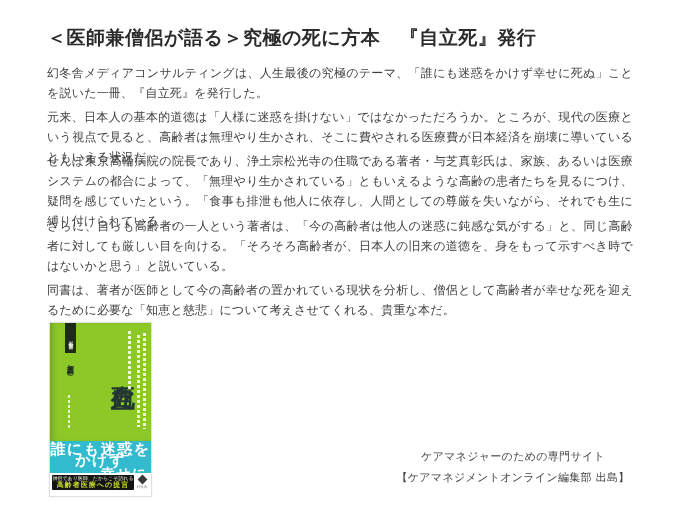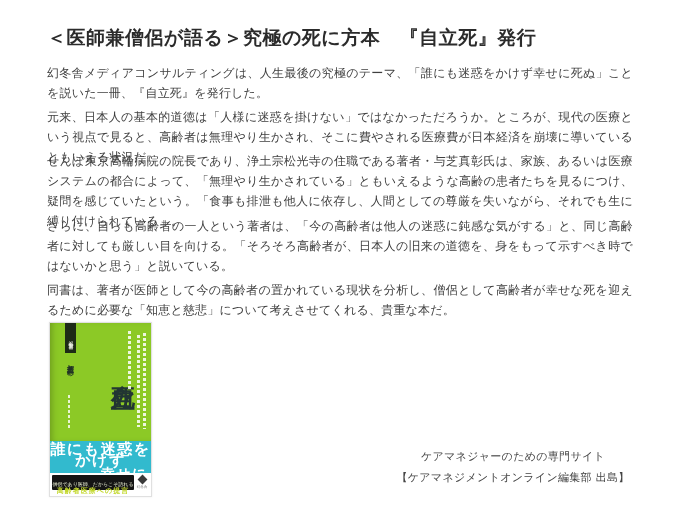--- a/index.html
+++ b/index.html
@@ -58,21 +58,21 @@
   .band-teal{
     width:100%;height:32px;background:#32bace;text-align:center;
     padding-top:3px;box-sizing:border-box;
   }
   .band-line1{font-size:15px;font-weight:bold;color:#ffffff;letter-spacing:1.5px;line-height:11px;}
   .band-line2{font-size:13.5px;font-weight:bold;color:#ffffff;letter-spacing:2px;line-height:15px;padding-left:48px;}
 
   .cover-bottom{position:relative;width:100%;height:23px;background:#ffffff;}
   .tagline-band{
     position:absolute;left:2px;top:2px;width:82px;height:15px;background:#141414;
-    border-radius:1px;text-align:center;padding-top:7px;box-sizing:border-box;
+    border-radius:1px;text-align:center;padding-top:1px;box-sizing:border-box;
   }
   .tagline-small{font-size:5px;line-height:5px;color:#edf2d6;letter-spacing:0;}
   .tagline-main{font-size:7px;line-height:8px;font-weight:bold;color:#c3d82d;letter-spacing:1px;}
   .publisher-logo{position:absolute;right:3px;top:2px;width:12px;text-align:center;}
   .logo-mark{width:7px;height:7px;background:#3a3a3a;transform:rotate(45deg);margin:1px auto 2px auto;}
   .logo-text{font-size:3.5px;color:#777;letter-spacing:0;}
 
   
   .credit{
     position:absolute;left:385px;top:446px;width:256px;text-align:center;

